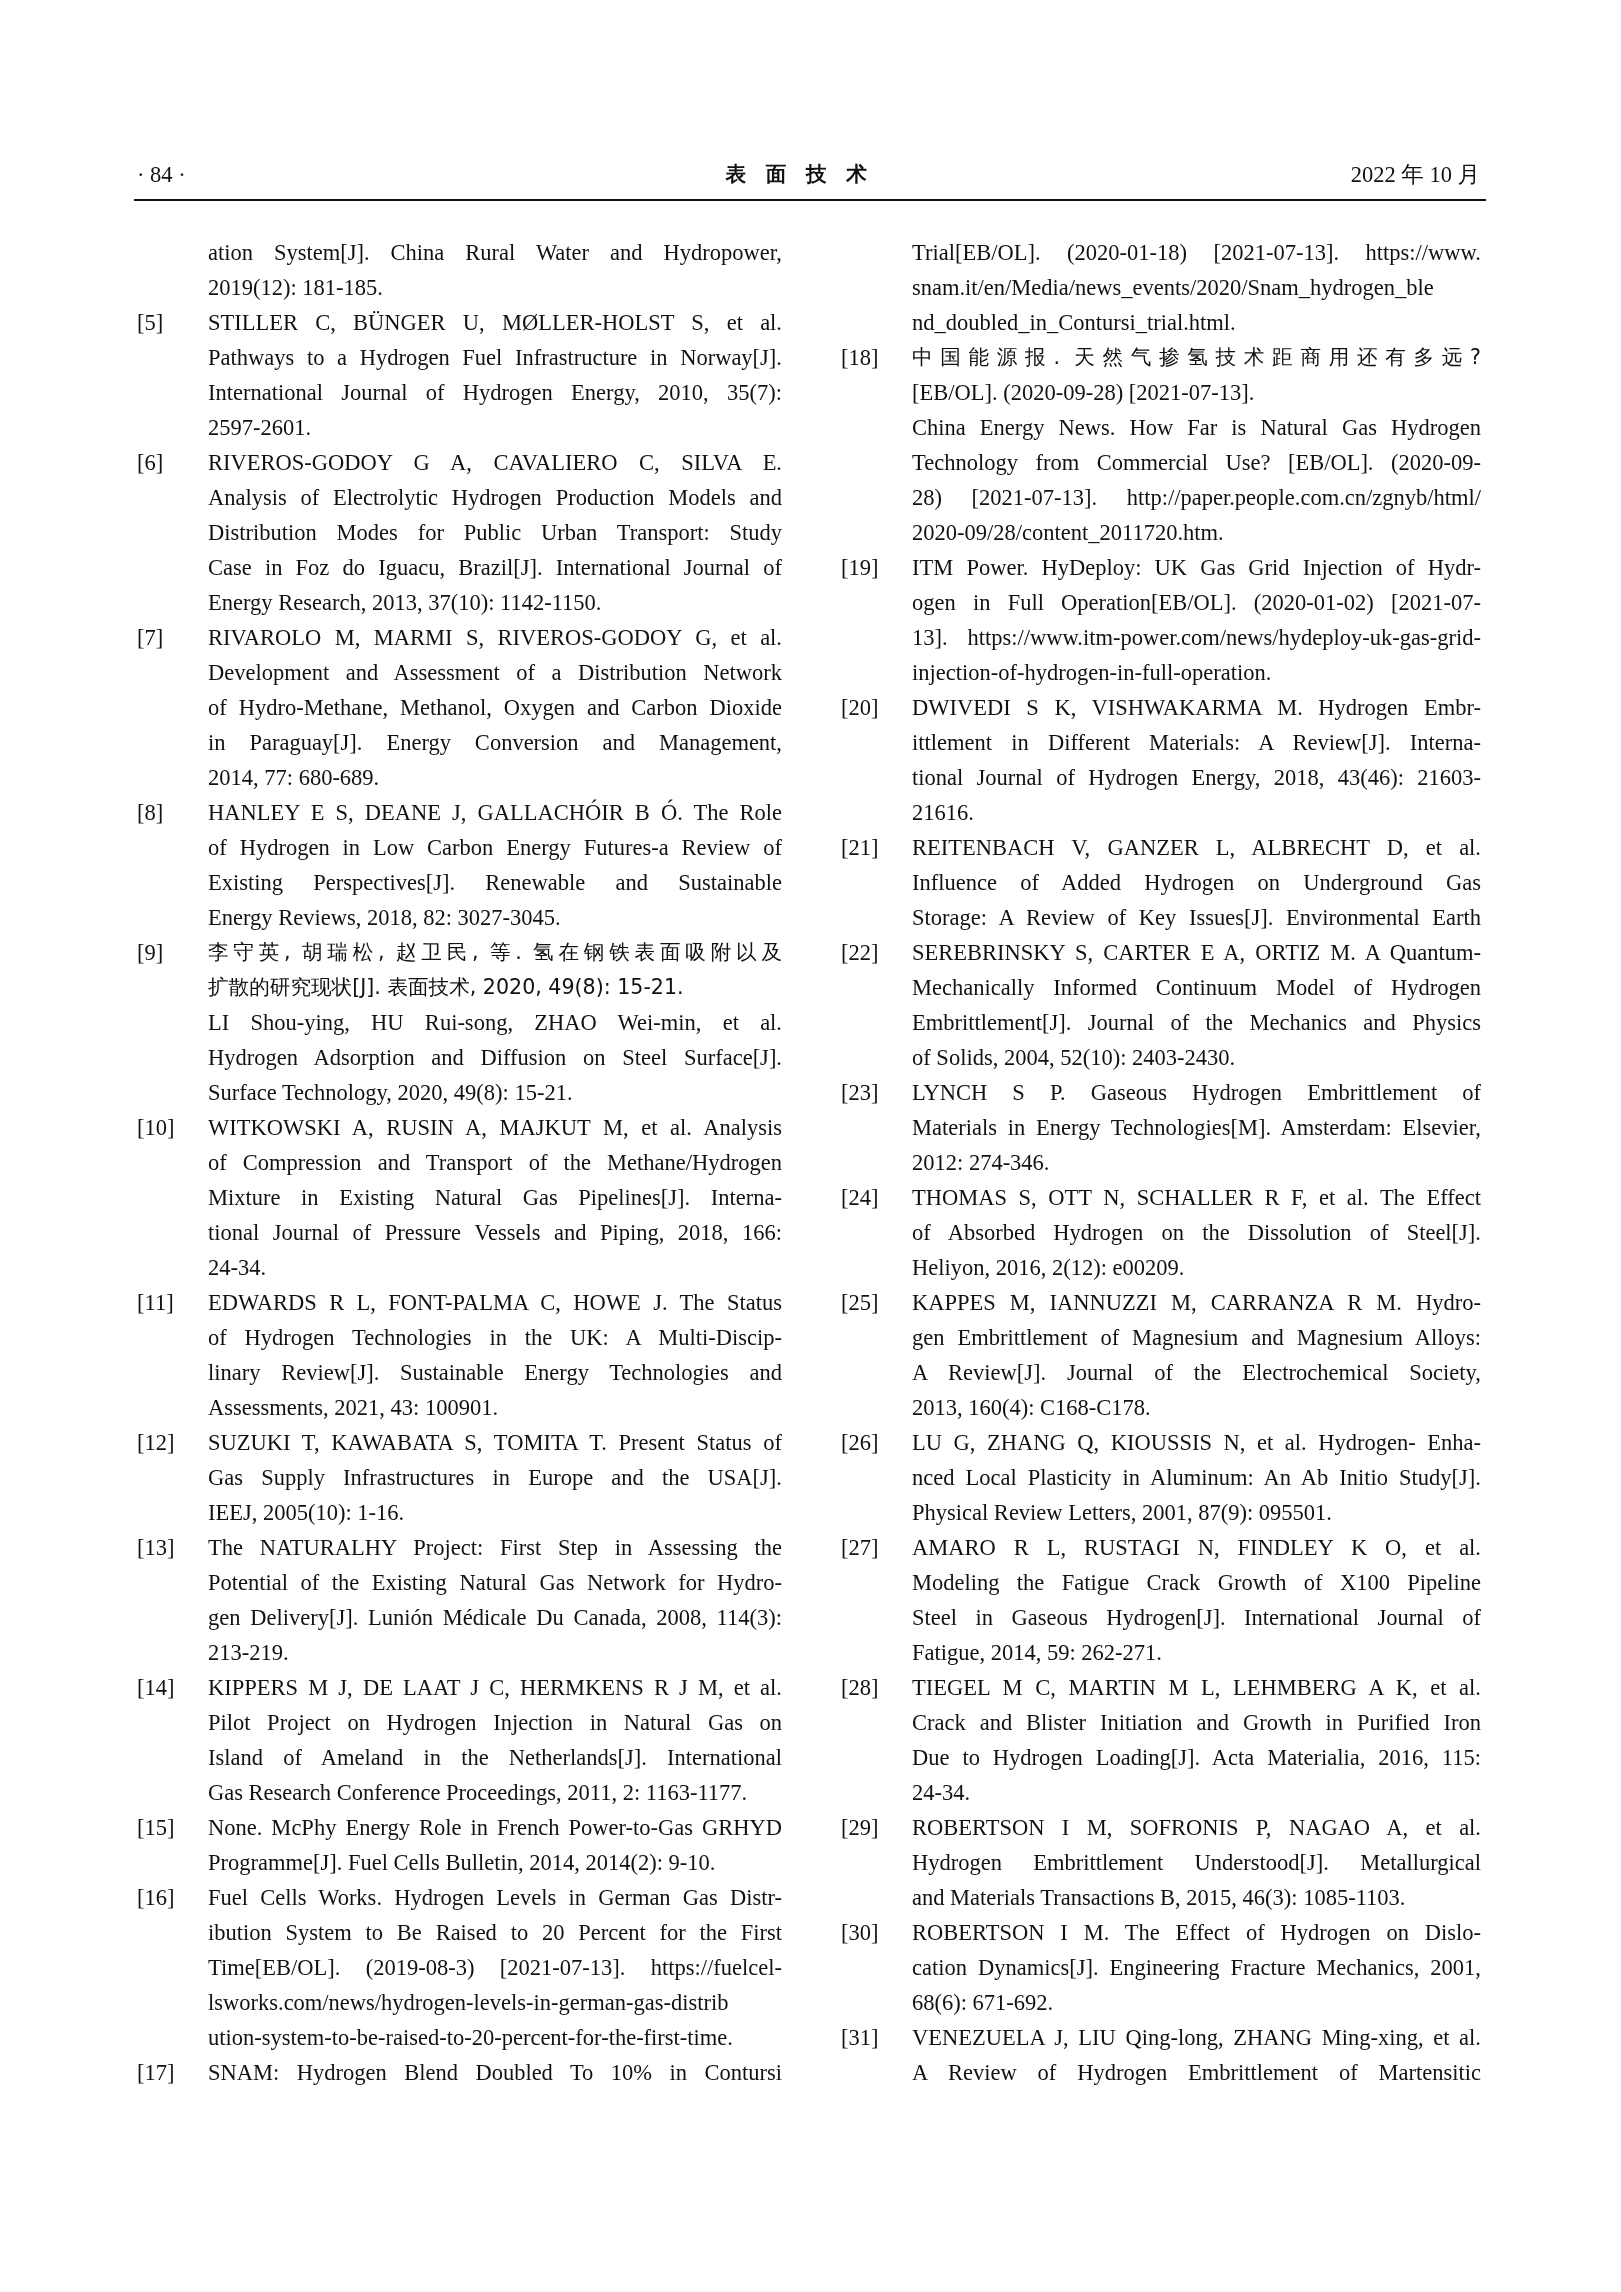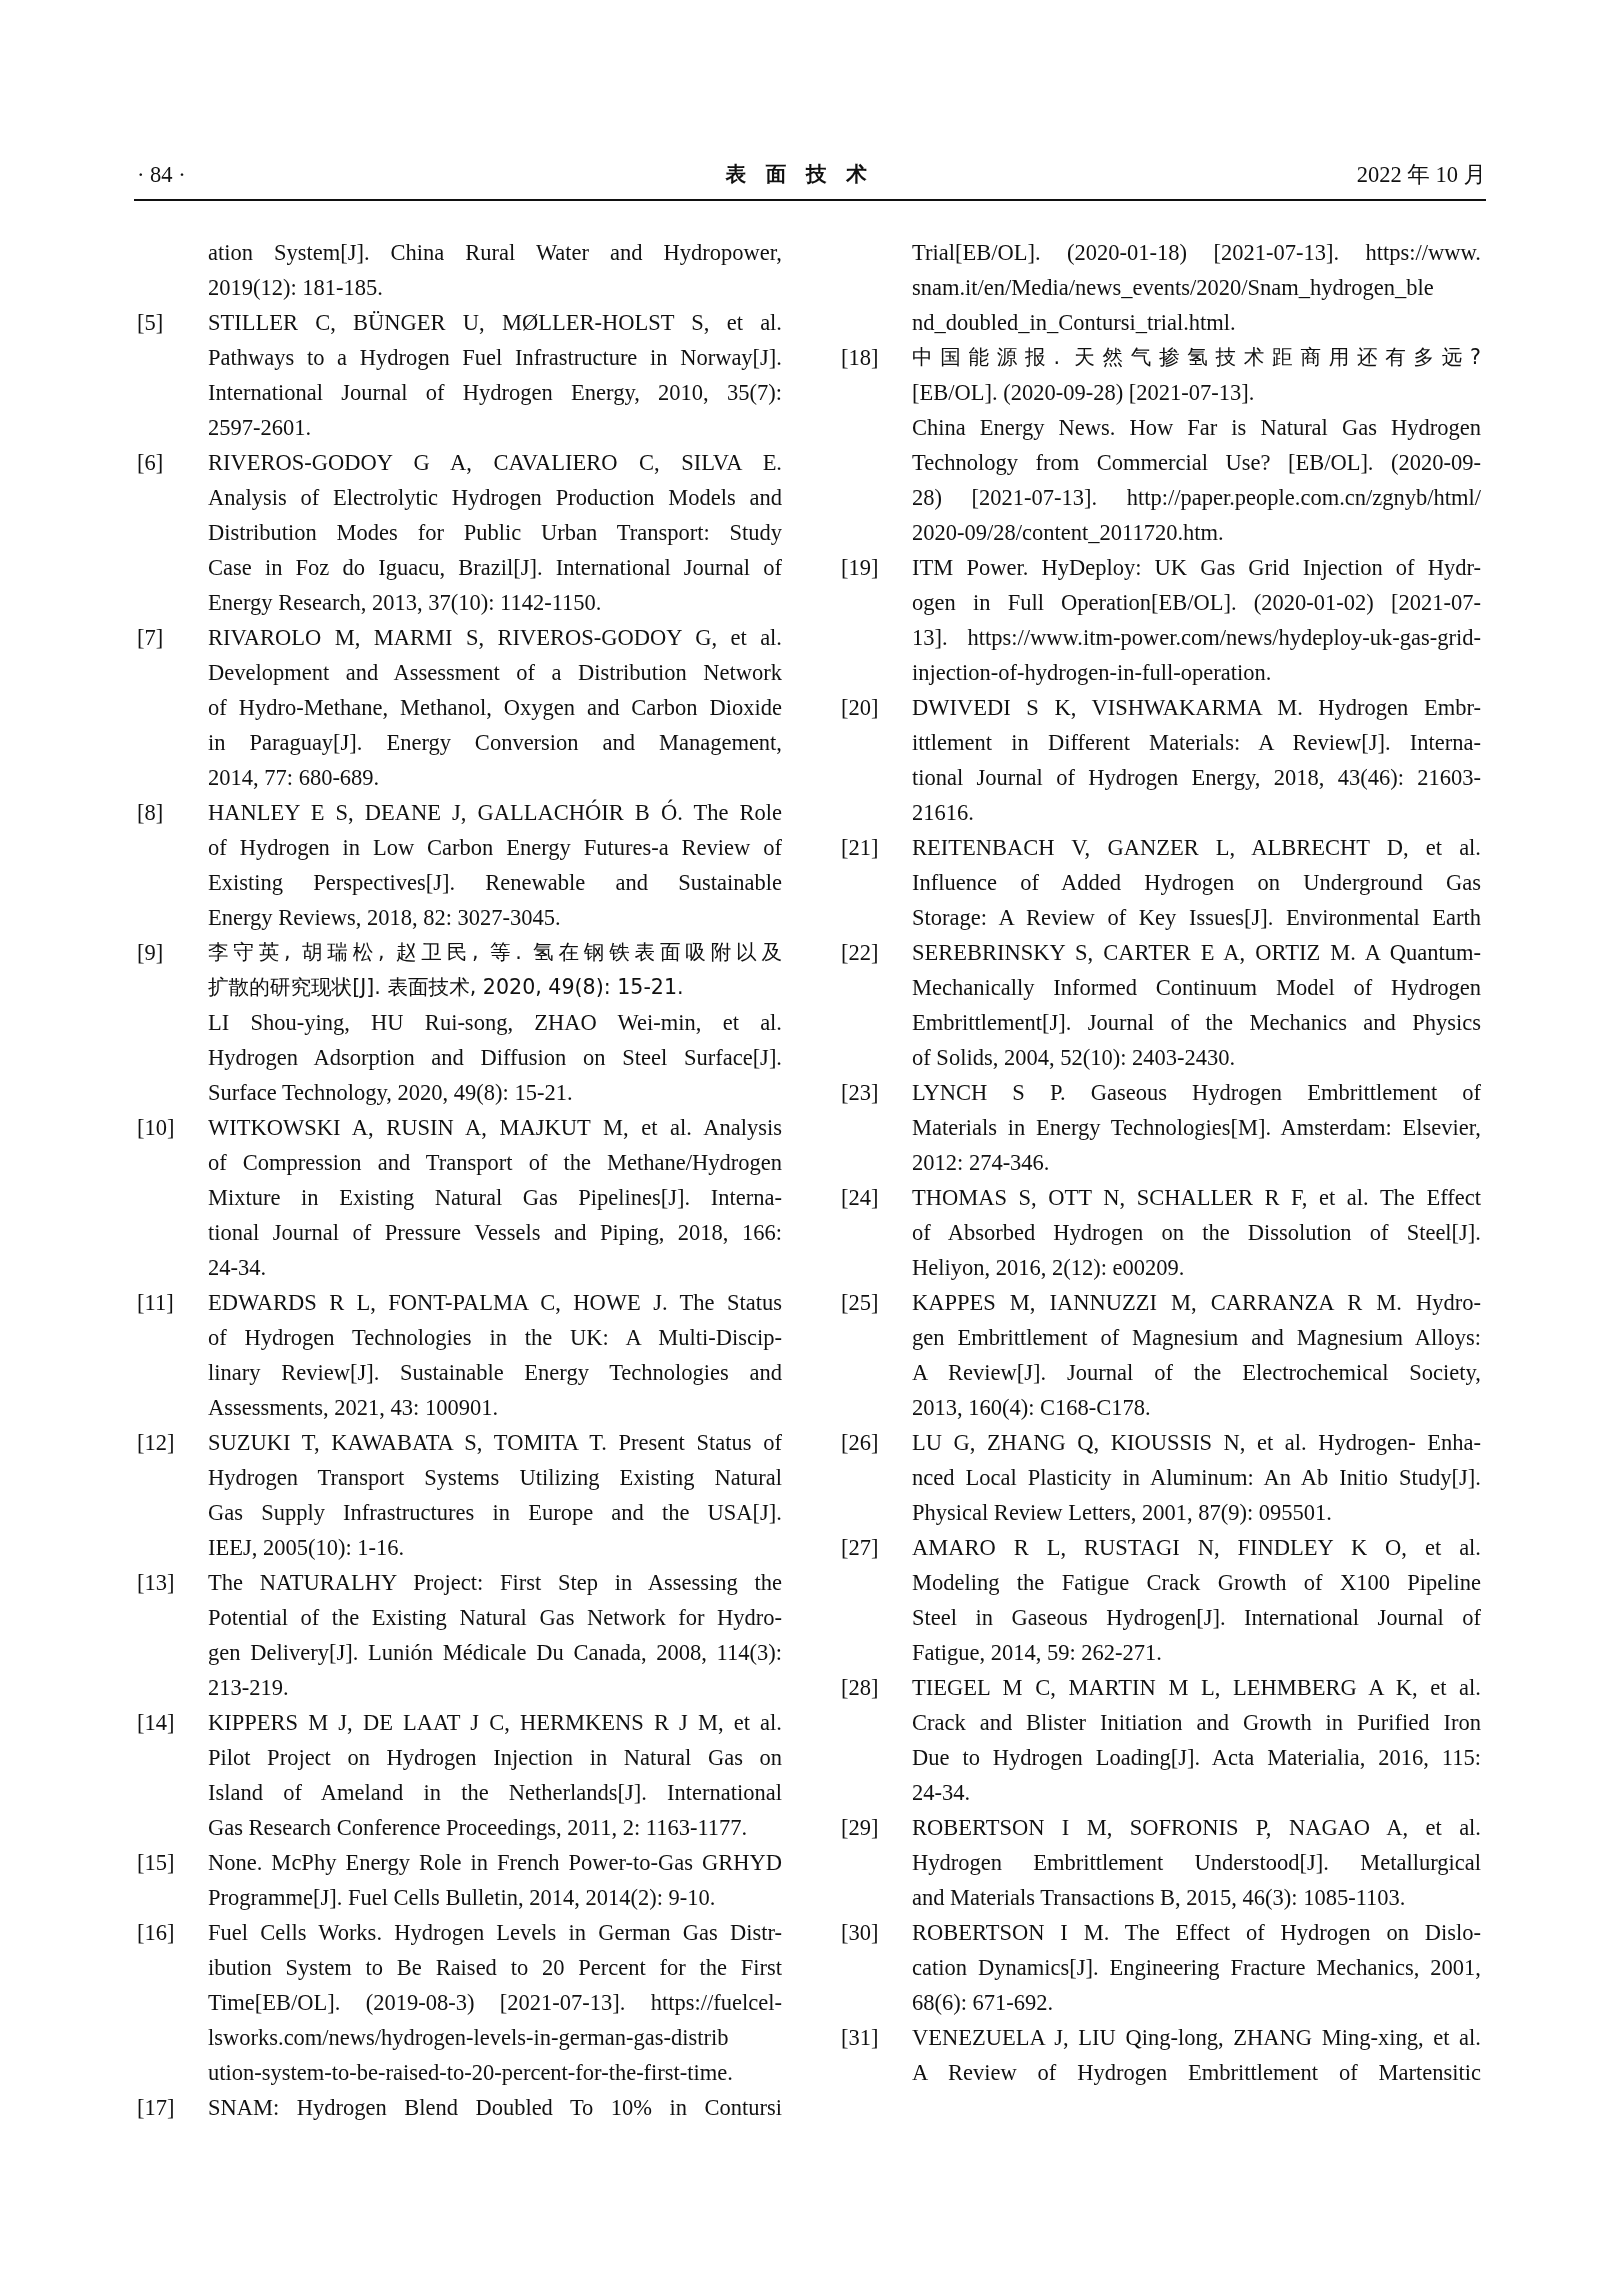--- a/index.html
+++ b/index.html
@@ -1,21 +1,21 @@
 <!DOCTYPE html>
 <html><head>
   <meta charset="utf-8">
   <style>
     html, body { margin: 0; padding: 0; background: #ffffff; }
     body { width: 1621px; height: 2293px; position: relative; overflow: hidden;
            font-family: "Liberation Serif", "DejaVu Serif", serif; color: #111111; }
     .hdr { position: absolute; top: 157px; font-size: 22.5px; line-height: 35px; white-space: nowrap; }
     .hdr-left { left: 137px; }
     .hdr-center { left: 713px; width: 186px; text-align: center; letter-spacing: 19.6px; font-family: "DejaVu Serif", serif; font-size: 20.6px; font-weight: bold; }
-    .hdr-right { right: 135px; }
+    .hdr-right { right: 141px; }
     .rule { position: absolute; left: 134px; width: 1352px; top: 199px; height: 2px; background: #111111; }
     .col { position: absolute; top: 235px; }
     .col-left { left: 137px; width: 645px; }
     .col-right { left: 841px; width: 640px; }
     .ref { position: relative; }
     .ref-num { position: absolute; left: 0; top: 0; font-size: 22.5px; line-height: 35px; white-space: nowrap; }
     .ref-lines { margin-left: 71px; }
     .line { display: block; font-size: 22.5px; line-height: 35px; height: 35px; white-space: nowrap;
             text-align: justify; text-align-last: justify; overflow: hidden; }
     .line.last { text-align: right; text-align-last: left; }
@@ -100,21 +100,20 @@
         <span class="line">EDWARDS R L, FONT-PALMA C, HOWE J. The Status</span>
         <span class="line">of Hydrogen Technologies in the UK: A Multi-Discip-</span>
         <span class="line">linary Review[J]. Sustainable Energy Technologies and</span>
         <span class="line last">Assessments, 2021, 43: 100901.</span>
       </div>
     </div>
     <div class="ref">
       <span class="ref-num">[12]</span>
       <div class="ref-lines">
         <span class="line">SUZUKI T, KAWABATA S, TOMITA T. Present Status of</span>
-        <span class="line">Hydrogen Transport Systems Utilizing Existing Natural</span>
         <span class="line">Gas Supply Infrastructures in Europe and the USA[J].</span>
         <span class="line last">IEEJ, 2005(10): 1-16.</span>
       </div>
     </div>
     <div class="ref">
       <span class="ref-num">[13]</span>
       <div class="ref-lines">
         <span class="line">The NATURALHY Project: First Step in Assessing the</span>
         <span class="line">Potential of the Existing Natural Gas Network for Hydro-</span>
         <span class="line">gen Delivery[J]. Lunión Médicale Du Canada, 2008, 114(3):</span>

